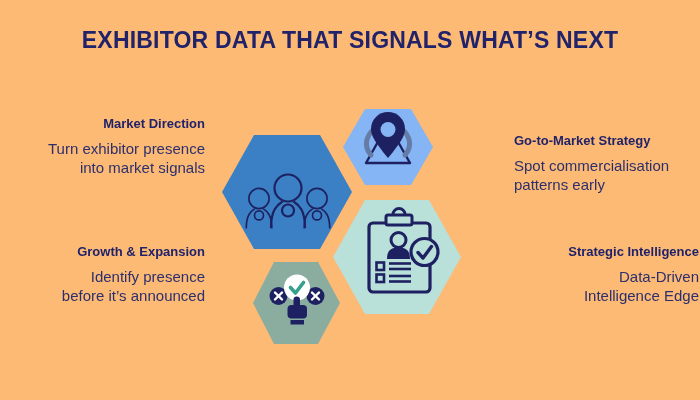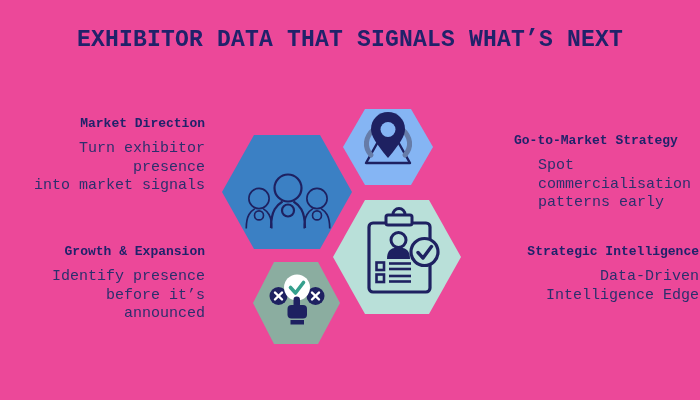--- a/index.html
+++ b/index.html
@@ -1,26 +1,26 @@
 <!DOCTYPE html>
 <html><head>
 <meta charset="utf-8">
 <style>
   html,body{margin:0;padding:0;background:#ffffff;}
   .canvas{
-    position:relative;width:700px;height:400px;overflow:hidden;background:#ec4899;
-    font-family:Liberation Mono, monospace;
+    position:relative;width:700px;height:400px;overflow:hidden;background:#fdba74;
+    font-family:Liberation Sans, sans-serif;
   }
   .title{
     position:absolute;top:27px;left:0;right:0;text-align:center;
     font-size:23px;font-weight:bold;color:#20226a;letter-spacing:0.2px;
   }
   .tb{position:absolute;}
   .tb .hd{font-size:13px;font-weight:bold;color:#20226a;margin:0 0 9px 0;line-height:1.1;}
-  .tb .bd{font-size:15px;color:#2c2f6d;margin:0;line-height:1.22;padding-left:24px;}
+  .tb .bd{font-size:15px;color:#2c2f6d;margin:0;line-height:1.22;}
   .tb-left{left:0;width:205px;text-align:right;}
   .tb-right{left:477px;width:222px;text-align:left;}
   #block-market{top:117px;}
   #block-gtm{top:134px;margin-left:37px;}
   #block-growth{top:245px;}
   #block-strategic{top:245px;text-align:right;}
   .cluster{position:absolute;left:215px;top:98px;width:250px;height:252px;}
   .ink{stroke:#1e2161;fill:none;}
 </style>
 </head>

